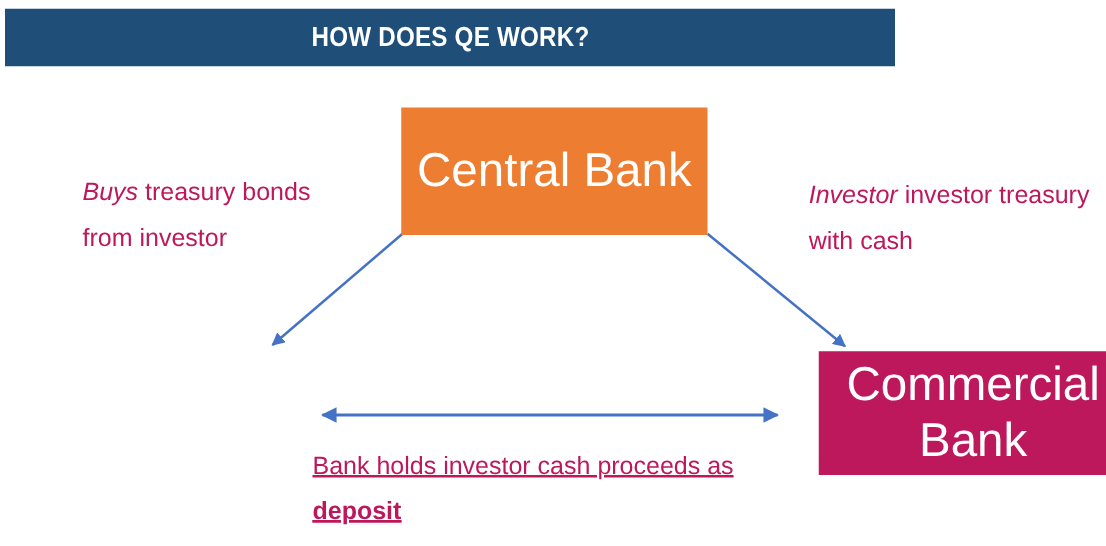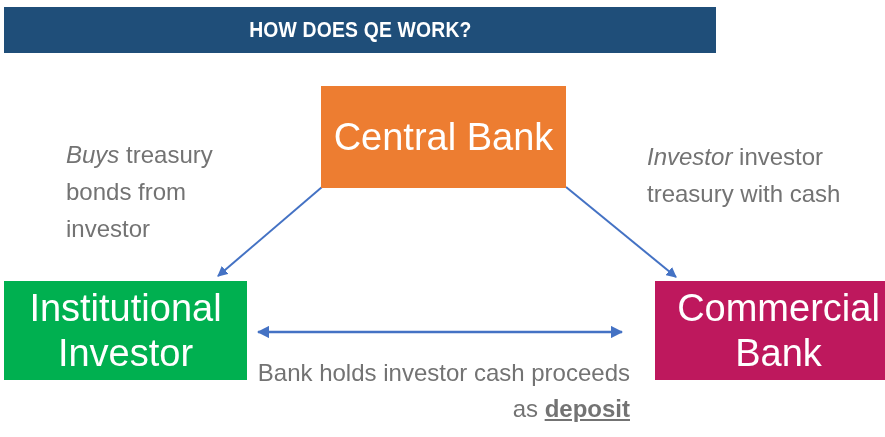--- a/index.html
+++ b/index.html
@@ -71,43 +71,44 @@
     width: 247px;
     height: 99px;
     background: #be185d;
     margin-left: 24px;
   }
   .box-label { display: block; padding: 0 6px; }
 
   
   .note {
     position: absolute;
-    color: #737373;
-    font-size: 24px;
+    color: #be185d;
+    font-size: 20px;
     line-height: 37px;
     white-space: pre-line;
   }
   .note-left {
     left: 66px;
     top: 136px;
     width: 210px;
     text-align: left;
   }
   .note-right {
     left: 647px;
     top: 138px;
     width: 230px;
     text-align: left;
   }
   .note-bottom {
     left: 250px;
     top: 355px;
     width: 380px;
-    text-align: right;
+    text-align: left;
     line-height: 36px;
+    text-decoration: underline;
   }
   .em-italic { font-style: italic; }
   .em-bold-underline { font-weight: bold; text-decoration: underline; }
 
   
   #arrows {
     position: absolute;
     left: 0;
     top: 0;
     width: 885px;
@@ -138,24 +139,20 @@
 
     <line x1="566" y1="187" x2="676" y2="277" stroke="#4472C4" stroke-width="2" marker-end="url(#ah)"></line>
 
     <line x1="258" y1="332" x2="622" y2="332" stroke="#4472C4" stroke-width="2.4" marker-end="url(#ah)" marker-start="url(#ah-start)"></line>
   </svg>
 
   <div class="node-box box-central">
     <span class="box-label">Central Bank</span>
   </div>
 
-  <div class="node-box box-institutional">
-    <span class="box-label">Institutional
-Investor</span>
-  </div>
 
   <div class="node-box box-commercial">
     <span class="box-label">Commercial
 Bank</span>
   </div>
 
   <div class="note note-left"><span class="em-italic">Buys</span><span> treasury bonds from investor</span></div>
 
   <div class="note note-right"><span class="em-italic">Investor</span><span> investor treasury with cash</span></div>
 

